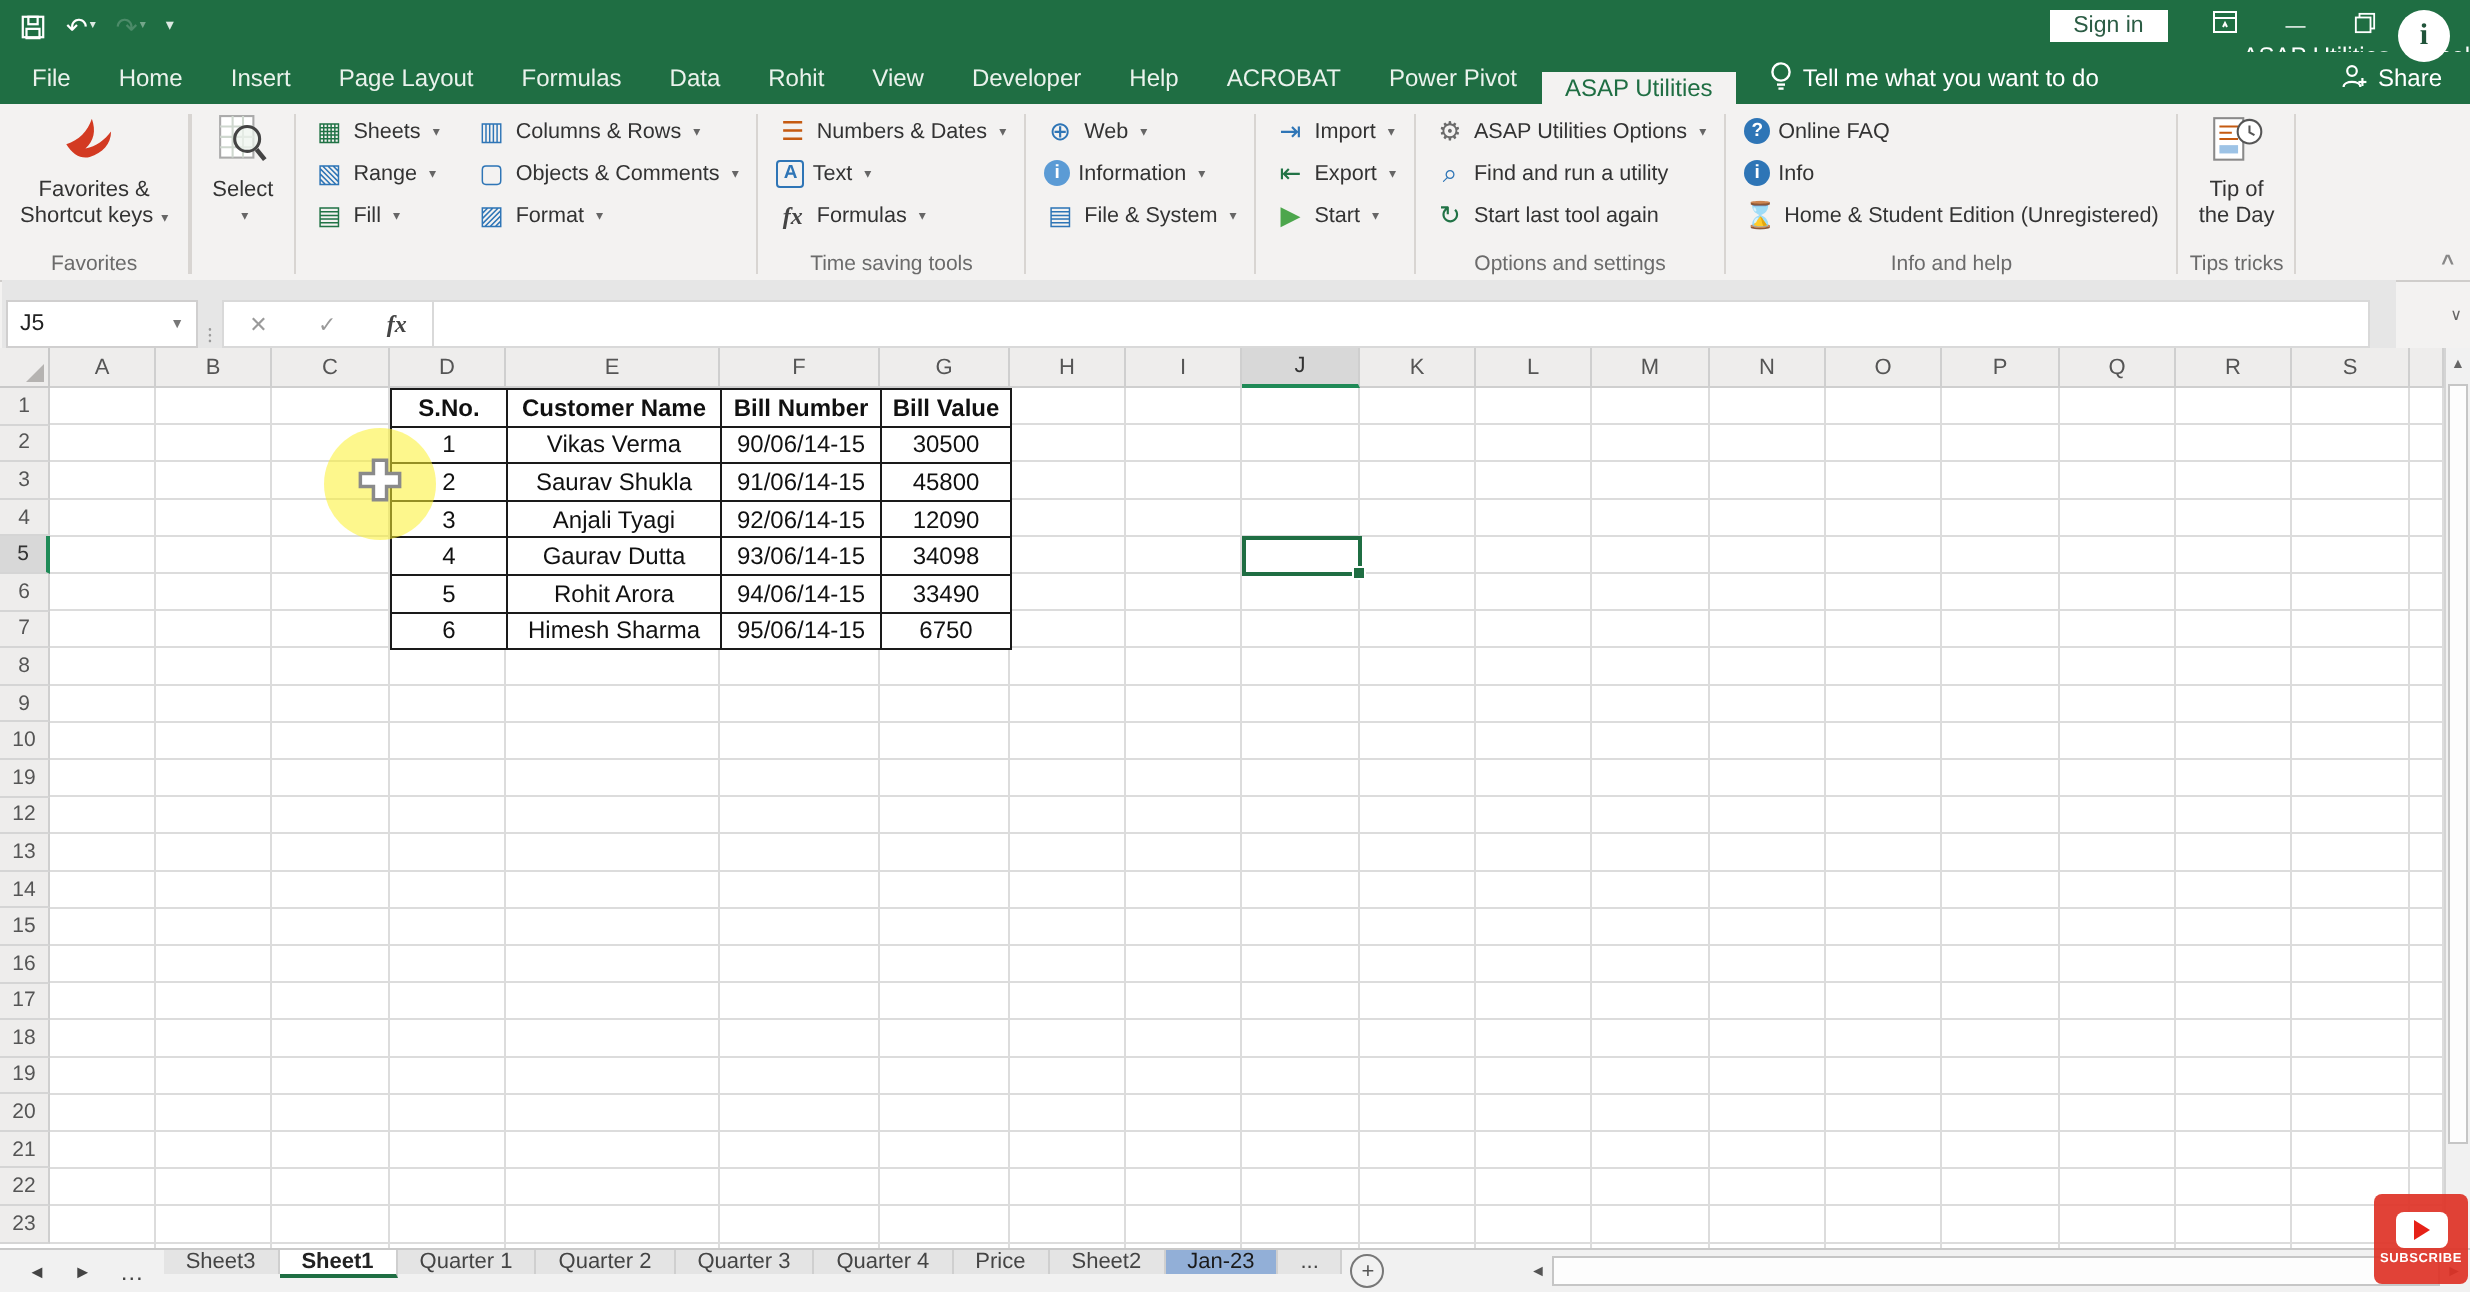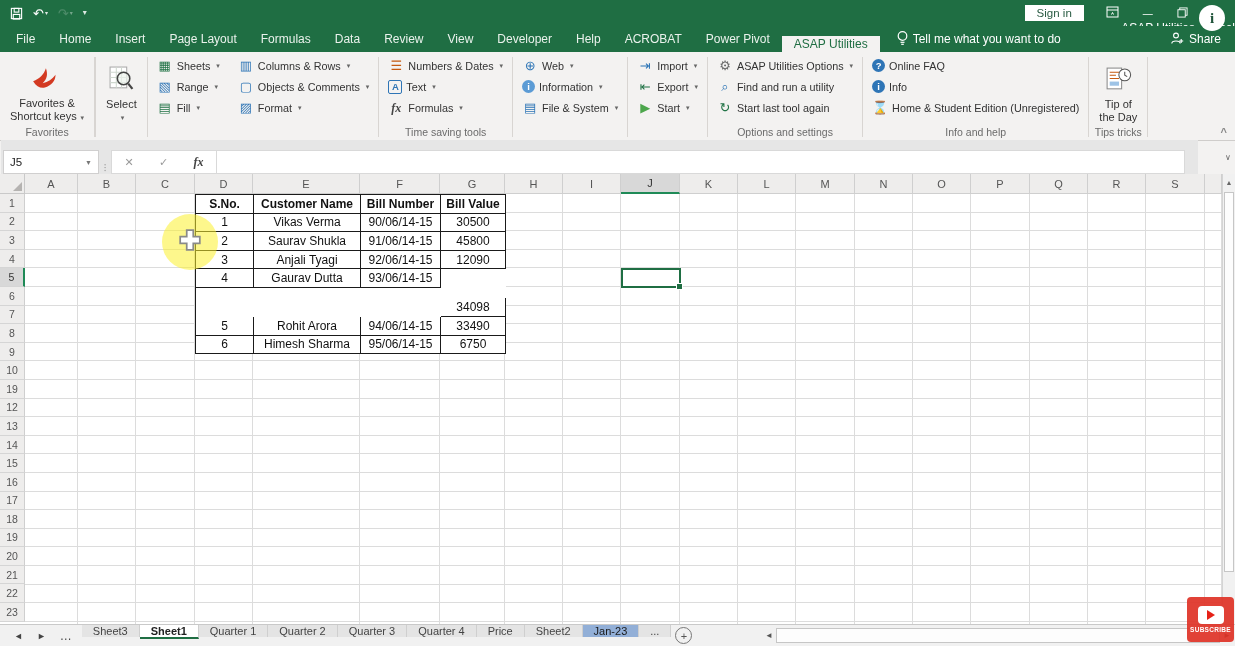--- a/index.html
+++ b/index.html
@@ -27,21 +27,21 @@
   .tabs{display:flex;align-items:stretch;margin-left:4px;}
   .rtab{display:flex;align-items:center;padding:0 12px;white-space:nowrap;cursor:default;}
   .rtab.active{background:#f3f2f1;color:#1f6e43;margin-top:10px;}
   .tellme{display:flex;align-items:center;gap:4px;margin-left:16px;font-size:12px;color:#fff;}
   .share{margin-left:auto;display:flex;align-items:center;gap:5px;padding-right:14px;font-size:12px;color:#fff;}
   
   .ribbon{position:absolute;left:0;top:52px;width:1235px;height:88px;background:#f3f2f1;
           border-bottom:1px solid #cfcdcb;display:flex;align-items:stretch;overflow:hidden;}
   .segment{display:flex;flex-direction:column;}
   .seg-content{flex:1;display:flex;align-items:flex-start;padding:3px 5px 0 5px;}
-  .seg-content.big{align-items:flex-end;}
+  .seg-content.big{align-items:flex-start;}
   .seg-label{height:15px;font-size:10.5px;color:#6b6b6b;text-align:center;white-space:nowrap;line-height:15px;}
   .vdiv{width:1px;background:#d8d5d2;margin:5px 0 3px 0;}
   .bigbtn{display:flex;flex-direction:column;align-items:center;justify-content:flex-start;
           padding:1px 5px;font-size:11px;color:#333;text-align:center;line-height:13px;cursor:default;}
   .bigbtn .bicon{height:32px;display:flex;align-items:center;justify-content:center;margin-bottom:1px;}
   .smallcol{display:flex;flex-direction:column;justify-content:flex-start;gap:0;}
   .smallbtn{display:flex;align-items:center;height:21px;gap:4px;padding:0 4px;font-size:10.8px;color:#333;
             white-space:nowrap;cursor:default;}
   .icon{display:inline-flex;align-items:center;justify-content:center;width:16px;height:15px;
         font-size:13px;line-height:1;flex:0 0 16px;}
@@ -172,21 +172,21 @@
 <div class="info-overlay">i</div>
 
 <div class="tabrow">
   <div class="tabs">
       <div class="rtab">File</div>
       <div class="rtab">Home</div>
       <div class="rtab">Insert</div>
       <div class="rtab">Page Layout</div>
       <div class="rtab">Formulas</div>
       <div class="rtab">Data</div>
-      <div class="rtab">Review</div>
+      <div class="rtab">Rohit</div>
       <div class="rtab">View</div>
       <div class="rtab">Developer</div>
       <div class="rtab">Help</div>
       <div class="rtab">ACROBAT</div>
       <div class="rtab">Power Pivot</div>
       <div class="rtab active">ASAP Utilities</div>
     </div>
   <div class="tellme">
     <span><svg width="13" height="16" viewBox="0 0 13 16" fill="none" stroke="#fff" stroke-width="1.2">
           <circle cx="6.5" cy="6" r="4.3"></circle>
@@ -529,21 +529,21 @@
         <div class="exRow">
           <div class="exCell" style="width: 58px; height: 18.6px;">3</div>
           <div class="exCell" style="width: 107px; height: 18.6px;">Anjali Tyagi</div>
           <div class="exCell" style="width: 80px; height: 18.6px;">92/06/14-15</div>
           <div class="exCell" style="width: 65px; height: 18.6px;">12090</div>
         </div>
         <div class="exRow">
           <div class="exCell" style="width: 58px; height: 18.6px;">4</div>
           <div class="exCell" style="width: 107px; height: 18.6px;">Gaurav Dutta</div>
           <div class="exCell" style="width: 80px; height: 18.6px;">93/06/14-15</div>
-          <div class="exCell" style="width: 65px; height: 18.6px; margin-top: 29px;">34098</div>
+          <div class="exCell" style="width: 65px; height: 18.6px;">34098</div>
         </div>
         <div class="exRow">
           <div class="exCell" style="width: 58px; height: 18.6px;">5</div>
           <div class="exCell" style="width: 107px; height: 18.6px;">Rohit Arora</div>
           <div class="exCell" style="width: 80px; height: 18.6px;">94/06/14-15</div>
           <div class="exCell" style="width: 65px; height: 18.6px;">33490</div>
         </div>
         <div class="exRow">
           <div class="exCell" style="width: 58px; height: 18.6px;">6</div>
           <div class="exCell" style="width: 107px; height: 18.6px;">Himesh Sharma</div>

